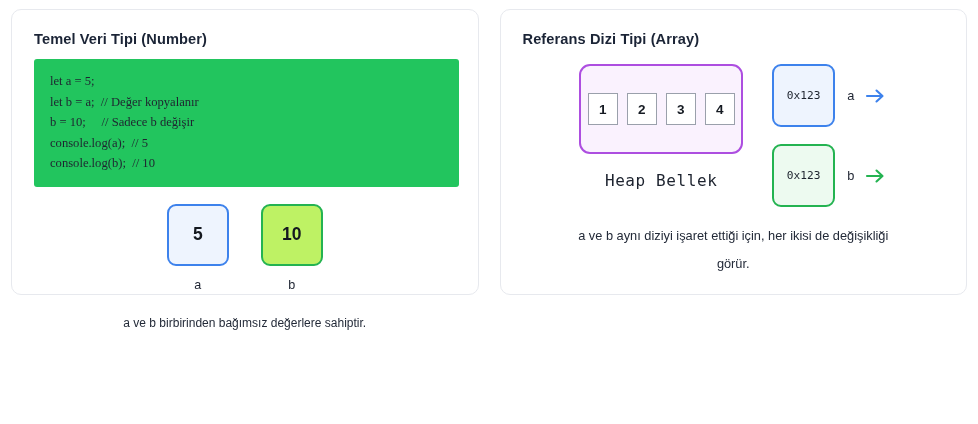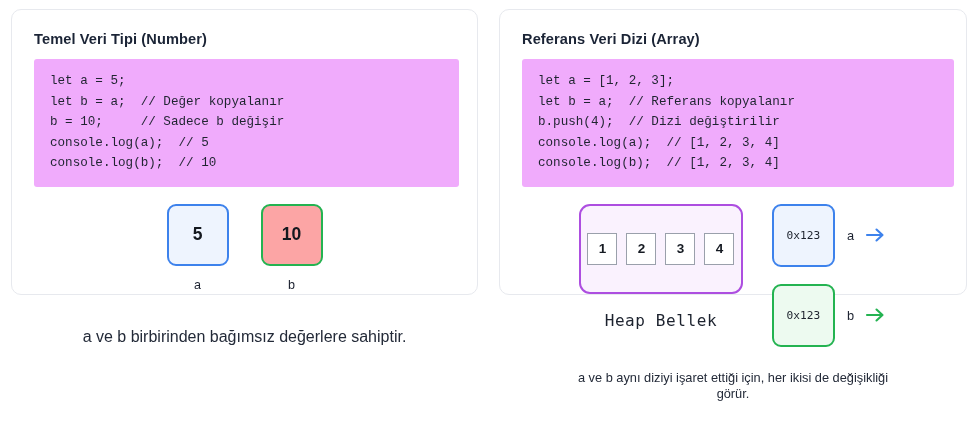--- a/index.html
+++ b/index.html
@@ -33,24 +33,24 @@
   }
   .card-title {
     font-size: 14.6px;
     font-weight: bold;
     color: #1b2436;
     letter-spacing: 0.1px;
     margin: 9px 0 0 10px;
   }
   .code-block {
     margin: 12px 0 0 10px;
-    background: #f0abfc;
+    background: #22c55e;
     border-radius: 3px;
     padding: 12px 14px 13px 16px;
-    font-family: Liberation Mono, monospace;
+    font-family: Liberation Serif, serif;
     font-size: 12.6px;
     line-height: 20.6px;
     color: #1f2430;
     white-space: pre;
     box-sizing: border-box;
   }
   .card.left .code-block { width: 425px; }
   .card.right .code-block { width: 432px; }
 
   
@@ -76,31 +76,31 @@
     font-weight: bold;
     color: #14181f;
     box-sizing: border-box;
   }
   .val-box.blue {
     border: 2px solid #3d82ec;
     background: #eef4fe;
   }
   .val-box.green {
     border: 2px solid #24b351;
-    background: #fca5a5;
+    background: #bef264;
   }
   .var-name {
     margin-top: 12px;
     font-size: 12.6px;
     color: #1c2230;
   }
   .left-caption {
-    margin-top: 36px;
+    margin-top: 24px;
     text-align: center;
-    font-size: 16px;
+    font-size: 12px;
     color: #232a38;
   }
 
   
   .right-visual {
     margin-top: 17px;
     display: flex;
     justify-content: center;
     align-items: flex-start;
     gap: 29px;
@@ -170,24 +170,24 @@
     margin-left: 12px;
     font-size: 12.8px;
     color: #1c2230;
   }
   .ptr-arrow {
     margin-left: 11px;
     display: inline-flex;
     align-items: center;
   }
   .right-caption {
-    margin-top: 23px;
+    margin-top: 15px;
     text-align: center;
     font-size: 12.8px;
-    line-height: 16px;
+    line-height: 28px;
     color: #232a38;
     padding: 0 55px;
   }
 </style>
 </head>
 <body>
 
 <div class="stage">
 
   <div class="card left">
@@ -206,26 +206,21 @@
       <div class="var-col">
         <div class="val-box green">10</div>
         <div class="var-name">b</div>
       </div>
     </div>
 
     <div class="left-caption">a ve b birbirinden bağımsız değerlere sahiptir.</div>
   </div>
 
   <div class="card right">
-    <div class="card-title">Referans Veri Dizi (Array)</div>
-    <div class="code-block">let a = [1, 2, 3];
-let b = a;  // Referans kopyalanır
-b.push(4);  // Dizi değiştirilir
-console.log(a);  // [1, 2, 3, 4]
-console.log(b);  // [1, 2, 3, 4]</div>
+    <div class="card-title">Referans Dizi Tipi (Array)</div>
 
     <div class="right-visual">
 
       <div class="heap-col">
         <div class="heap-box">
           <div class="heap-cell">1</div>
           <div class="heap-cell">2</div>
           <div class="heap-cell">3</div>
           <div class="heap-cell">4</div>
         </div>

